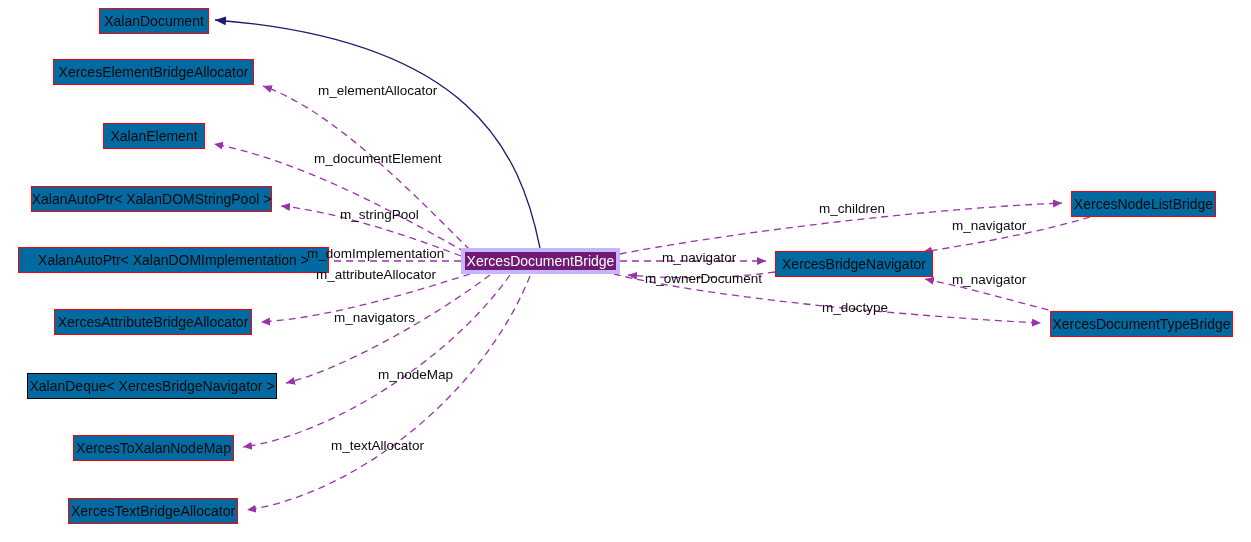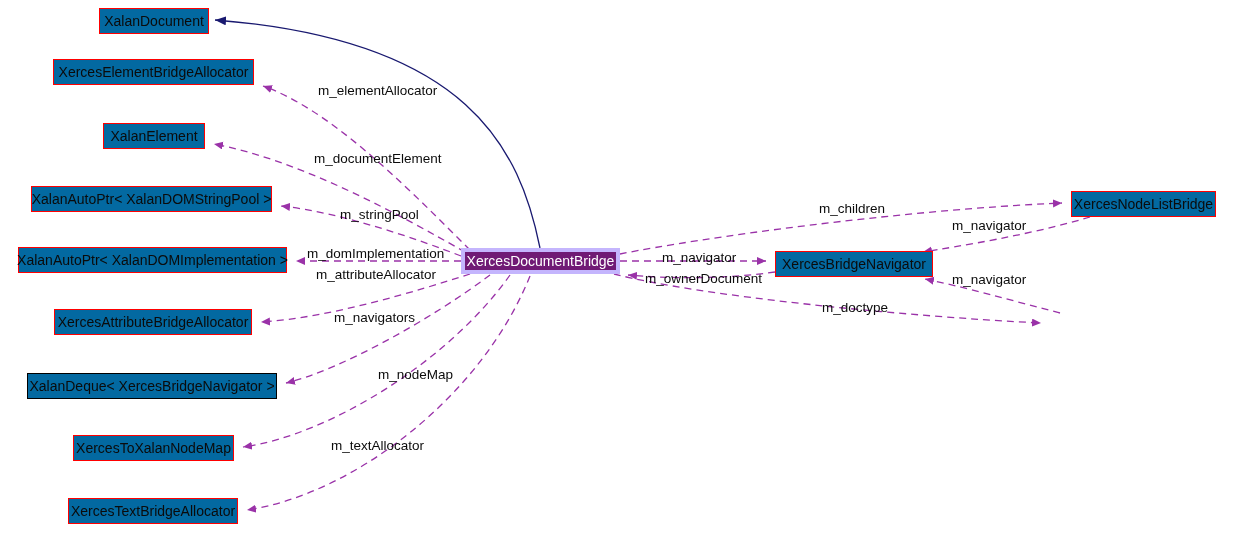--- a/index.html
+++ b/index.html
@@ -95,21 +95,21 @@
   </div>
 
   <div class="node" style="left:103px;top:123px;width:102px;">
     <span>XalanElement</span>
   </div>
 
   <div class="node" style="left:31px;top:186px;width:241px;">
     <span>XalanAutoPtr&lt; XalanDOMStringPool &gt;</span>
   </div>
 
-  <div class="node" style="left:18px;top:247px;width:269px;">
+  <div class="node" style="left:18px;top:247px;width:311px;">
     <span>XalanAutoPtr&lt; XalanDOMImplementation &gt;</span>
   </div>
 
   <div class="node" style="left:54px;top:309px;width:198px;">
     <span>XercesAttributeBridgeAllocator</span>
   </div>
 
   <div class="node black-border" style="left:27px;top:373px;width:250px;">
     <span>XalanDeque&lt; XercesBridgeNavigator &gt;</span>
   </div>
@@ -127,20 +127,23 @@
   </div>
 
   <div class="node" style="left:775px;top:251px;width:158px;align-items:center;">
     <span>XercesBridgeNavigator</span>
   </div>
 
   <div class="node" style="left:1071px;top:191px;width:145px;">
     <span>XercesNodeListBridge</span>
   </div>
 
+  <div class="node" style="left:1050px;top:311px;width:183px;">
+    <span>XercesDocumentTypeBridge</span>
+  </div>
 
   <div class="edge-label" style="left:318px;top:84px;">m_elementAllocator</div>
 
   <div class="edge-label" style="left:314px;top:152px;">m_documentElement</div>
 
   <div class="edge-label" style="left:340px;top:208px;">m_stringPool</div>
 
   <div class="edge-label" style="left:307px;top:247px;">m_domImplementation</div>
 
   <div class="edge-label" style="left:316px;top:268px;">m_attributeAllocator</div>

